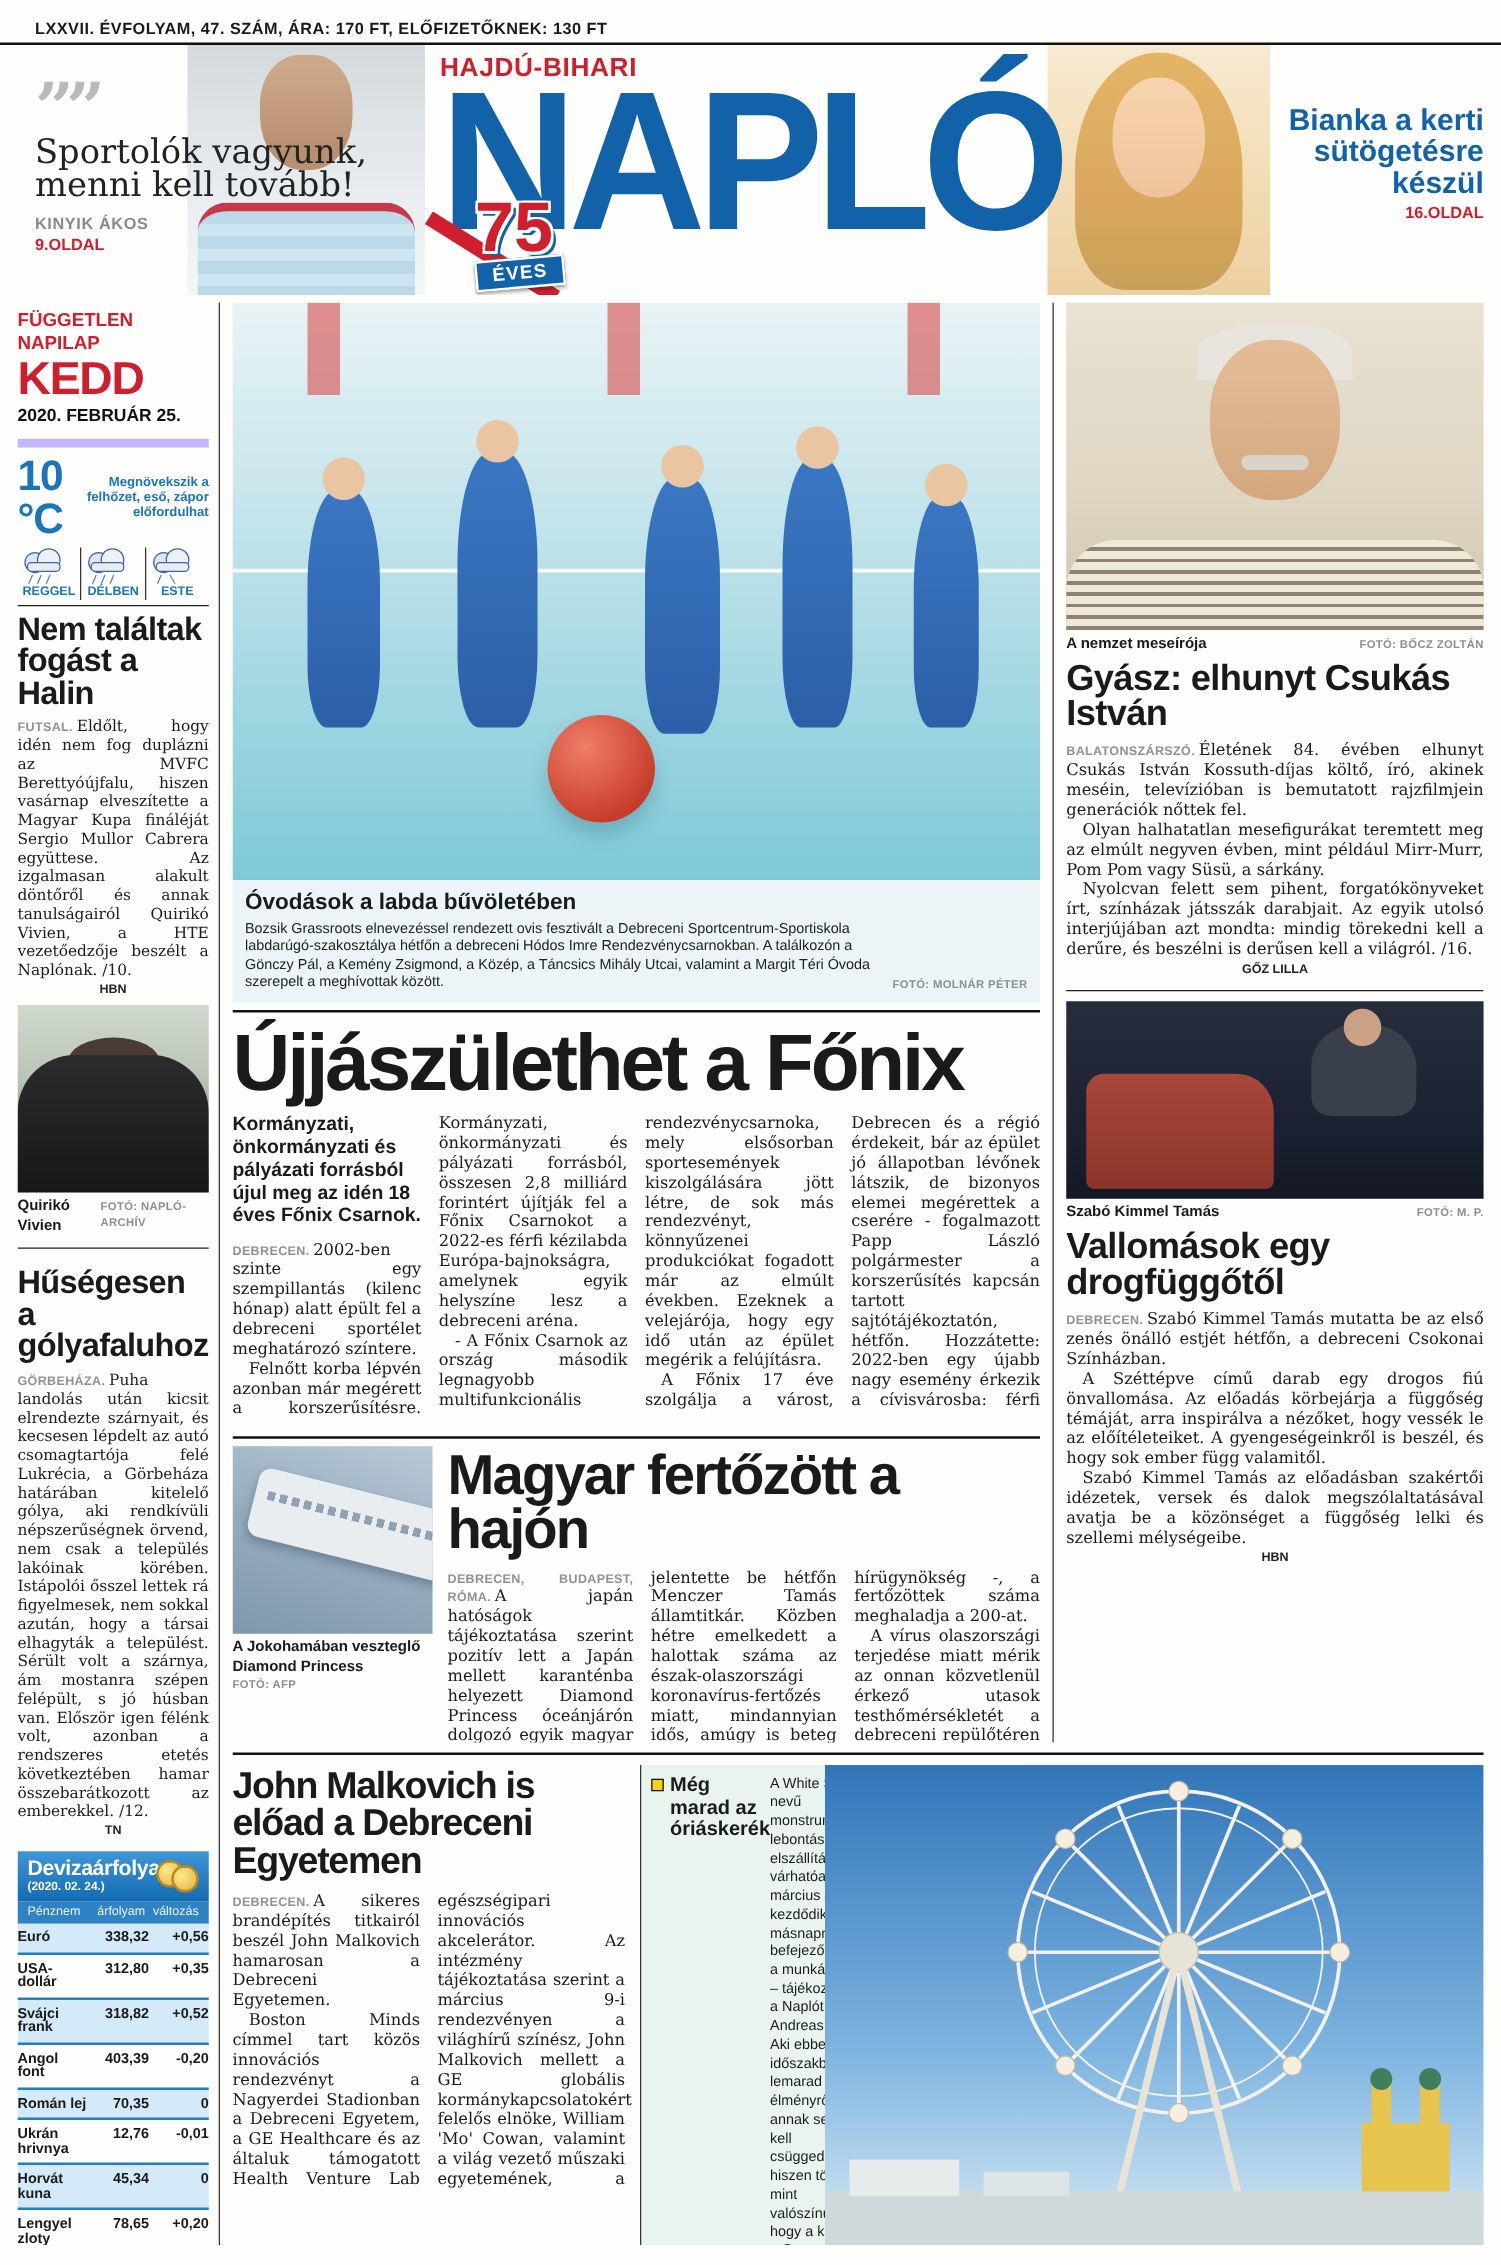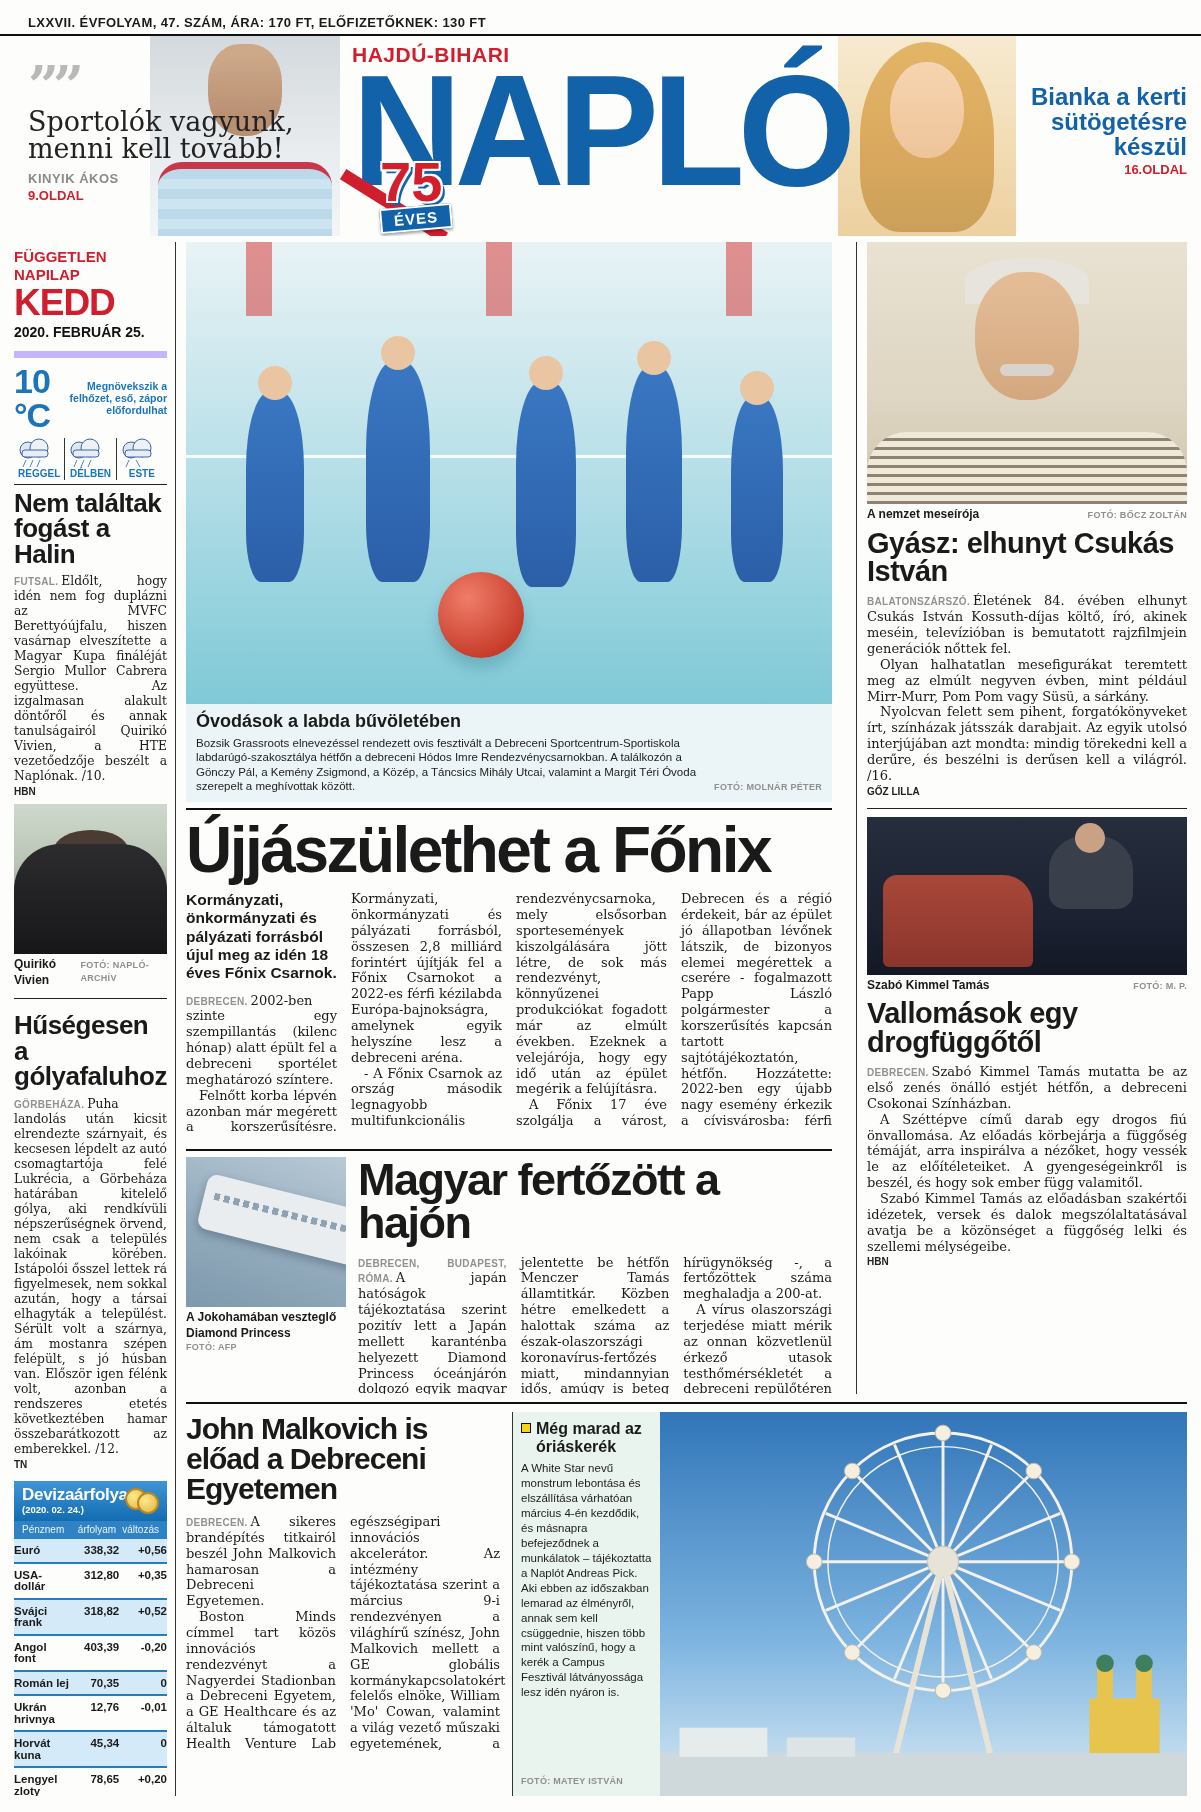--- a/index.html
+++ b/index.html
@@ -46,30 +46,30 @@
   .teaser-title { font:800 24px/1.05 "Liberation Sans", sans-serif; color:#1262aa; }
   .teaser-page { font:800 13px/1.6 "Liberation Sans", sans-serif; color:#cf1f2e; }
 
   
   .content { display:flex; gap:10px; padding:6px 14px 0; height:1560px; }
   .leftrail { width:162px; flex:0 0 162px; display:flex; flex-direction:column; border-right:1px solid #333;
               padding-right:8px; overflow:hidden; }
   .mainarea { flex:1; display:flex; flex-direction:column; overflow:hidden; }
   .rowA { display:flex; height:1152px; overflow:hidden; }
   .centercol { width:646px; flex:0 0 646px; overflow:hidden; }
-  .rightrail { flex:1; border-left:1px solid #333; margin-left:24px; padding-left:10px; overflow:hidden; }
+  .rightrail { flex:1; border-left:1px solid #333; margin-left:10px; padding-left:10px; overflow:hidden; }
 
   
   .h-small { font:800 26px/0.98 "Liberation Sans", sans-serif; letter-spacing:-.5px; margin:6px 0 7px; }
   .h-mid { font:800 29px/0.98 "Liberation Sans", sans-serif; letter-spacing:-.5px; margin:4px 0 8px; }
   .bodytext { font:400 13px/1.22 "DejaVu Serif", serif; text-align:justify; }
   .bodytext p { margin:0; }
   .bodytext p + p { text-indent:13px; }
   .tag { font:700 10px/1 "Liberation Sans", sans-serif; color:#919191; letter-spacing:.3px; margin-right:3px; }
-  .sigrow { display:flex; justify-content:flex-start; font:800 10px/1.6 "Liberation Sans", sans-serif; color:#222; }
+  .sigrow { display:flex; justify-content:center; font:800 10px/1.6 "Liberation Sans", sans-serif; color:#222; }
   .credit { font:700 9px/1.4 "Liberation Sans", sans-serif; color:#8f8f8f; letter-spacing:.3px; }
   .capname { font:800 12px/1.3 "Liberation Sans", sans-serif; }
   .rule { border-top:1px solid #222; margin:8px 0; }
   .rule2 { border-top:2px solid #111; margin:6px 0; }
 
   
   .np-label { font:800 15px/1.2 "Liberation Sans", sans-serif; color:#cf1f2e; margin-top:6px; }
   .np-day { font:800 37px/1 "Liberation Sans", sans-serif; color:#cf1f2e; letter-spacing:-1px; }
   .np-date { font:800 14px/1.7 "Liberation Sans", sans-serif; color:#111; }
   .weather { border-top:7px solid #c4b5fd; border-bottom:1px solid #222; padding:6px 0 4px; margin-top:6px; }
@@ -158,22 +158,22 @@
       background:linear-gradient(180deg,#a8473a,#8c352b); }
   .szabo-fig { position:absolute; right:54px; top:18px; width:84px; height:74px; border-radius:46% 46% 20% 20%;
       background:#3a3f4c; }
   .szabo-head { position:absolute; right:82px; top:6px; width:30px; height:30px; border-radius:50%; background:#c9a184; }
 
   
   .bottomband { border-top:2px solid #111; margin-top:8px; padding-top:8px; display:flex; flex:1; overflow:hidden; }
   .malk { width:326px; flex:0 0 326px; padding-right:12px; }
   .h-malk { font:800 30px/1 "Liberation Sans", sans-serif; letter-spacing:-1px; margin:2px 0 10px; }
   .malk-body { column-count:2; column-gap:14px; height:252px; column-fill:auto; }
-  .mintbox { width:148px; flex:0 0 148px; background:#e9f4ee; border-left:1px solid #333; padding:8px 8px 8px;
-             display:flex; flex-direction:column; }
+  .mintbox { width:148px; flex:0 0 148px; background:#e9f4ee; border-left:1px solid #333; padding:8px 8px 18px;
+             display:flex; flex-direction:row; }
   .mint-title { font:800 16px/1.1 "Liberation Sans", sans-serif; margin-bottom:6px; display:flex; gap:5px; }
   .bullet { width:10px; height:10px; background:#f5d413; border:1px solid #111; flex:0 0 10px; margin-top:3px; }
   .mint-text { font:400 11.5px/1.3 "Liberation Sans", sans-serif; color:#1c1c1c; }
   .mint-credit { margin-top:auto; }
   .photo-ferris { flex:1; position:relative; overflow:hidden; }
 
   svg { display:block; }
 </style>
 </head>
 <body>

